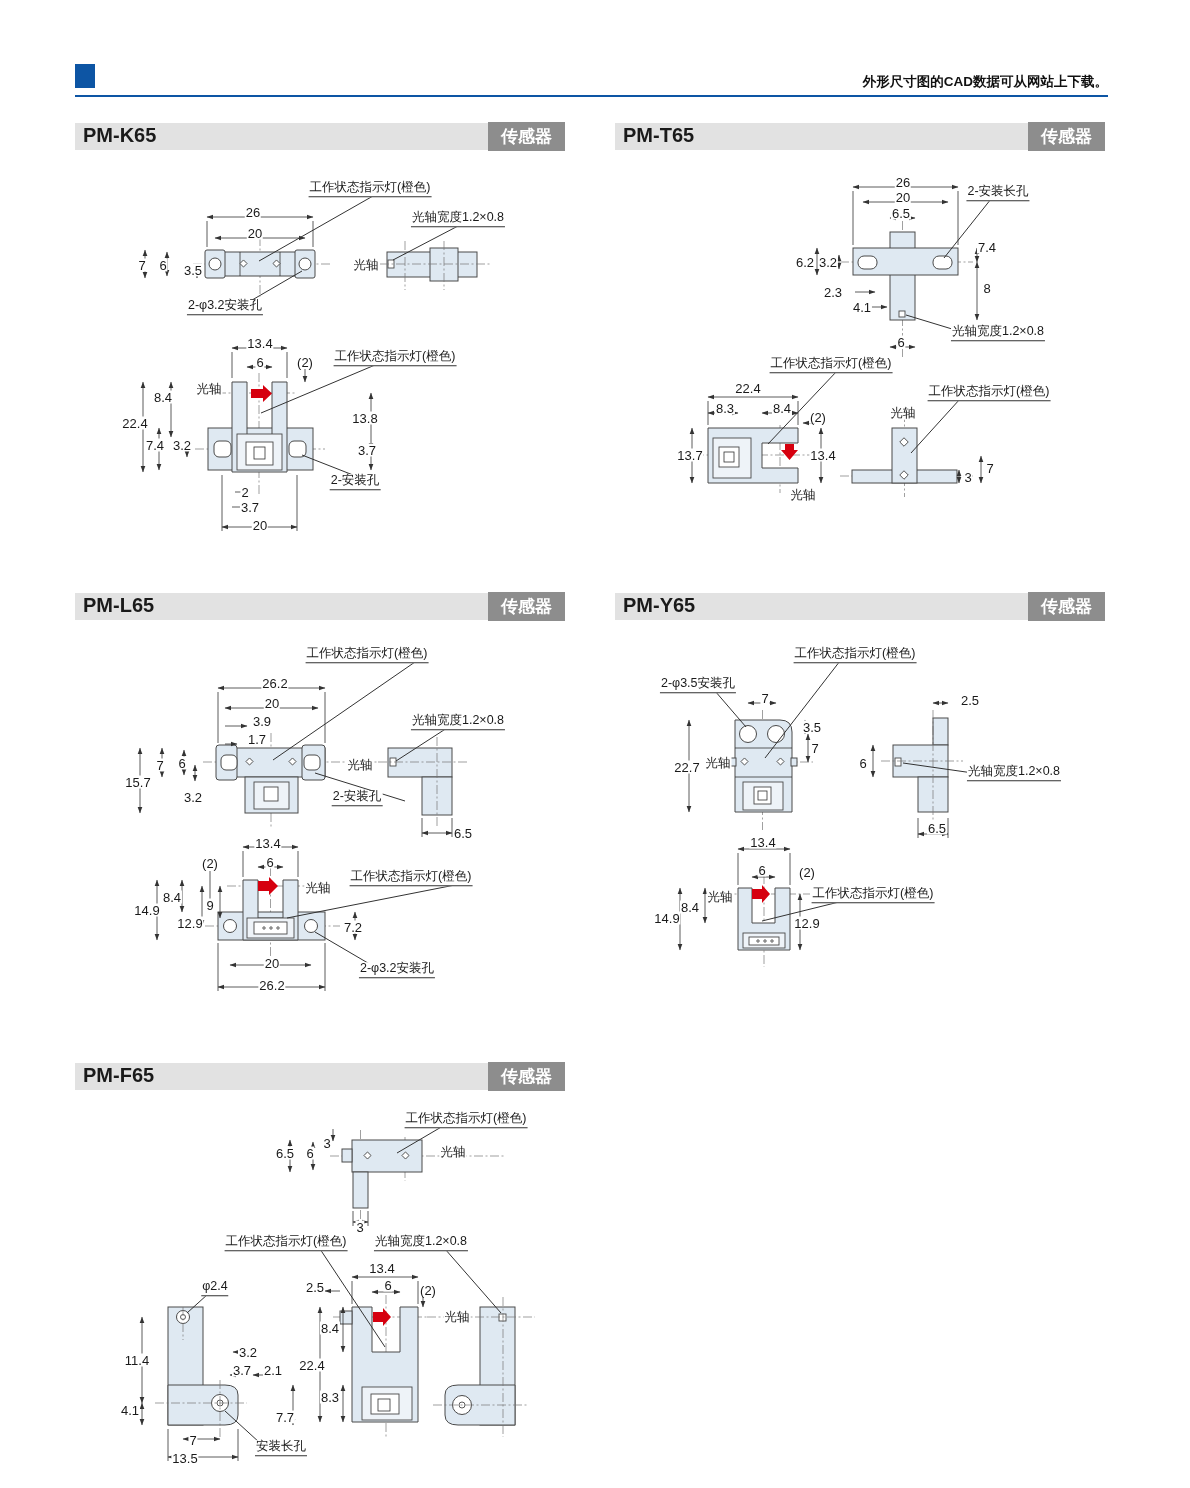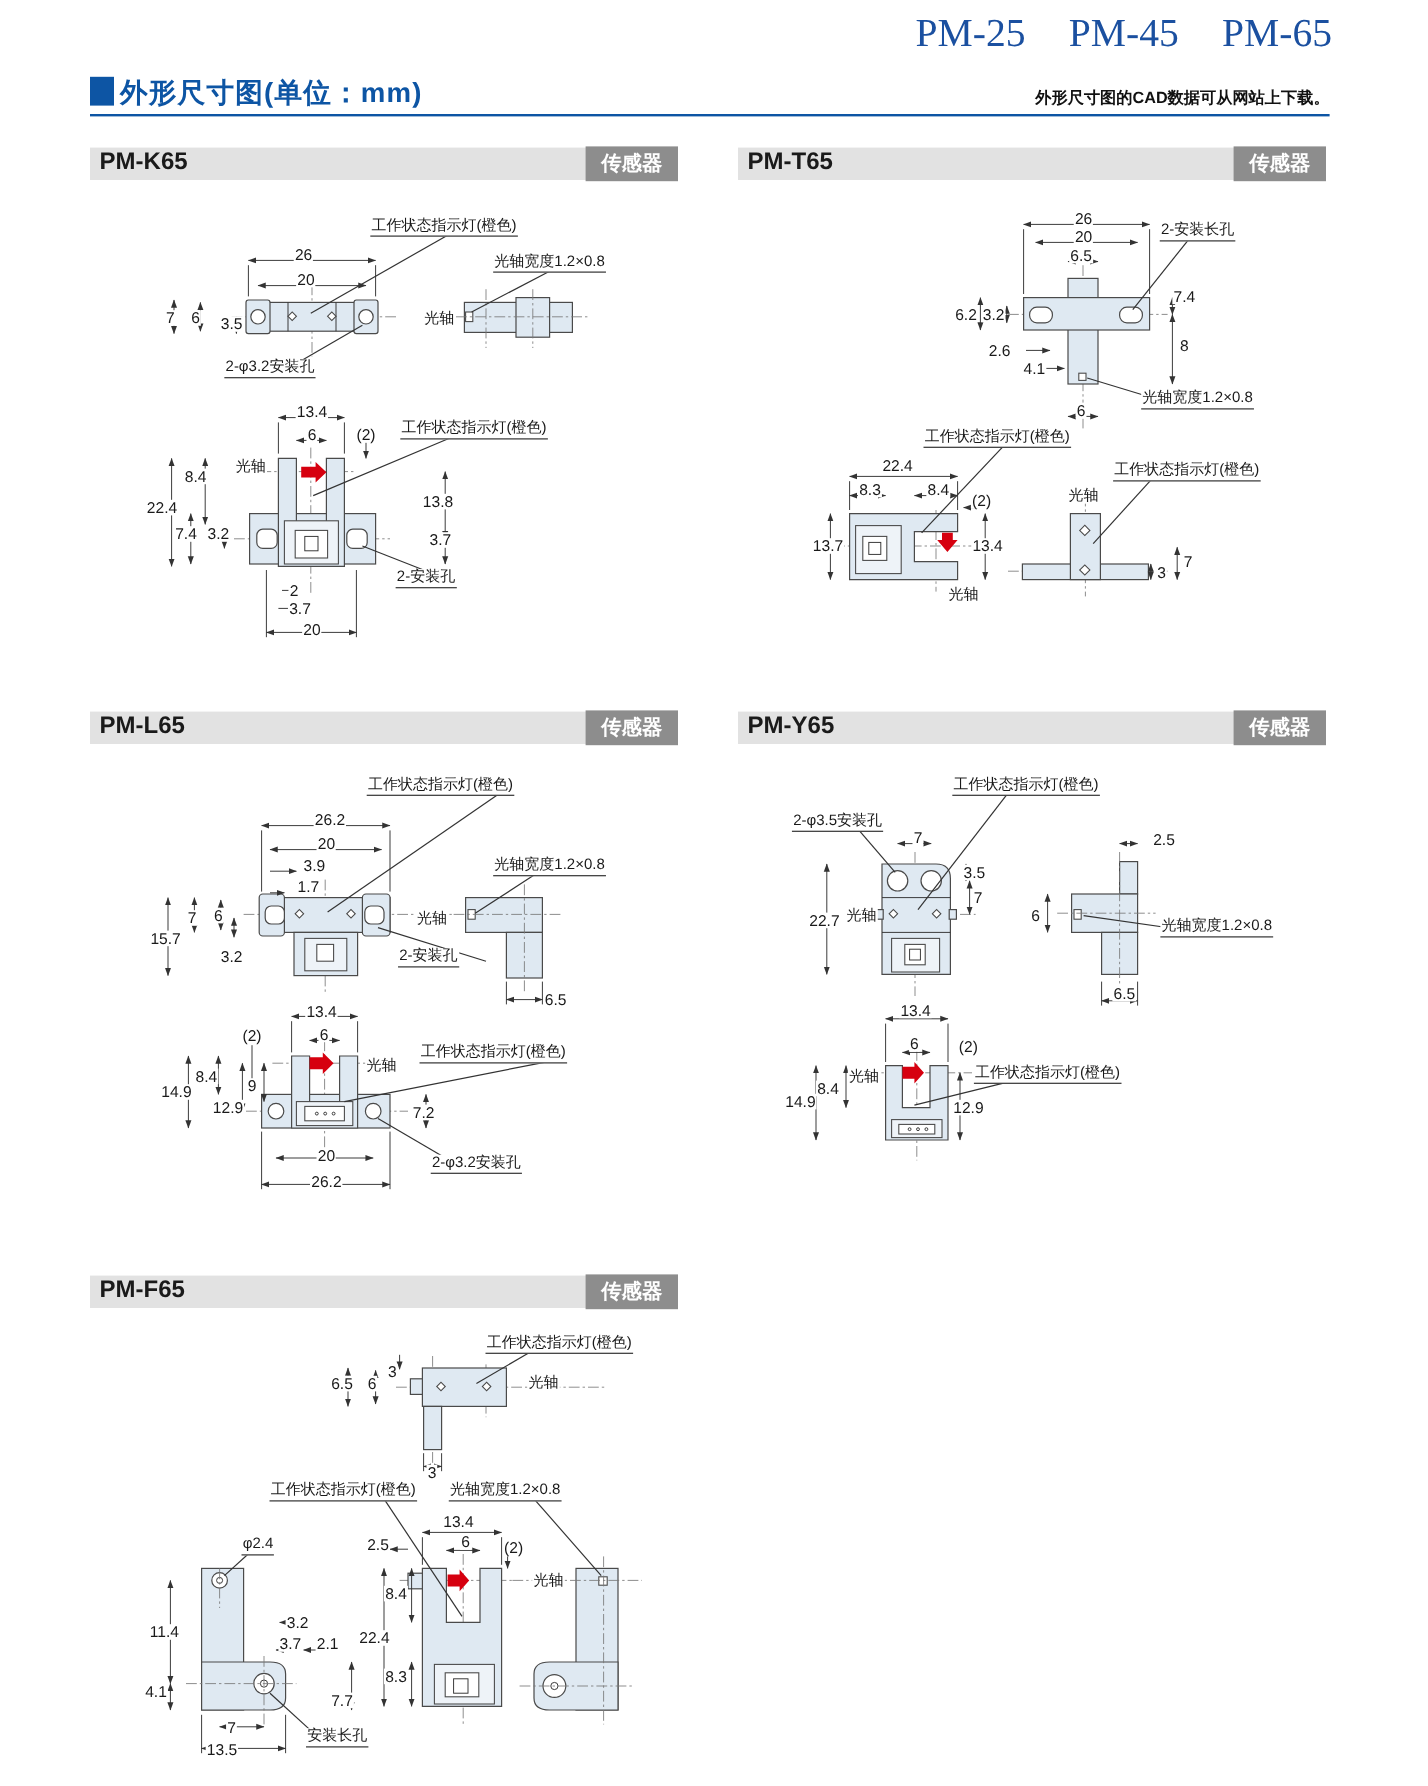--- a/index.html
+++ b/index.html
@@ -48,25 +48,23 @@
 <svg width="0" height="0" style="position:absolute" aria-hidden="true">
   <defs>
     <marker id="ae" viewBox="0 0 10 10" refX="9" refY="5" markerWidth="9" markerHeight="9" orient="auto-start-reverse">
       <path d="M0,1.5 L9.5,5 L0,8.5 z" fill="#333"></path>
     </marker>
   </defs>
 </svg>
 
 <div id="page">
 
-  <div class="models"><span>PM-25</span><span>PM-45</span><span>PM-65</span></div>
 
   <div class="section-header">
     <span class="sq"></span>
-    <span class="stitle">外形尺寸图(单位：mm)</span>
     <span class="cad">外形尺寸图的CAD数据可从网站上下载。</span>
   </div>
   <div class="rule"></div>
 
   <div class="panel-bar" style="left:75px;top:123px">
     <span class="panel-title">PM-K65</span>
     <span class="badge">传感器</span>
   </div>
   <div class="panel-bar" style="left:615px;top:123px">
     <span class="panel-title">PM-T65</span>
@@ -226,21 +224,21 @@
       <line class="ld" x1="345" y1="254" x2="296" y2="308"></line>
     </svg>
   <span class="ann" style="left: 288px; top: 37px;">26</span>
       <span class="ann b u" style="left: 383px; top: 48px;">2-安装长孔</span>
       <span class="ann" style="left: 288px; top: 52px;">20</span>
       <span class="ann" style="left: 286px; top: 68px;">6.5</span>
       <span class="ann" style="left: 372px; top: 102px;">7.4</span>
       <span class="ann" style="left: 190px; top: 117px;">6.2</span>
       <span class="ann" style="left: 213px; top: 117px;">3.2</span>
       <span class="ann" style="left: 372px; top: 143px;">8</span>
-      <span class="ann" style="left: 218px; top: 147px;">2.6</span>
+      <span class="ann" style="left: 218px; top: 147px;">2.3</span>
       <span class="ann" style="left: 247px; top: 162px;">4.1</span>
       <span class="ann b u" style="left: 383px; top: 188px;">光轴宽度1.2×0.8</span>
       <span class="ann" style="left: 286px; top: 197px;">6</span>
       <span class="ann b u" style="left: 216px; top: 220px;">工作状态指示灯(橙色)</span>
       <span class="ann b u" style="left: 374px; top: 248px;">工作状态指示灯(橙色)</span>
       <span class="ann" style="left: 133px; top: 243px;">22.4</span>
       <span class="ann" style="left: 110px; top: 263px;">8.3</span>
       <span class="ann" style="left: 167px; top: 263px;">8.4</span>
       <span class="ann" style="left: 203px; top: 272px;">(2)</span>
       <span class="ann b" style="left: 288px; top: 268px;">光轴</span>

